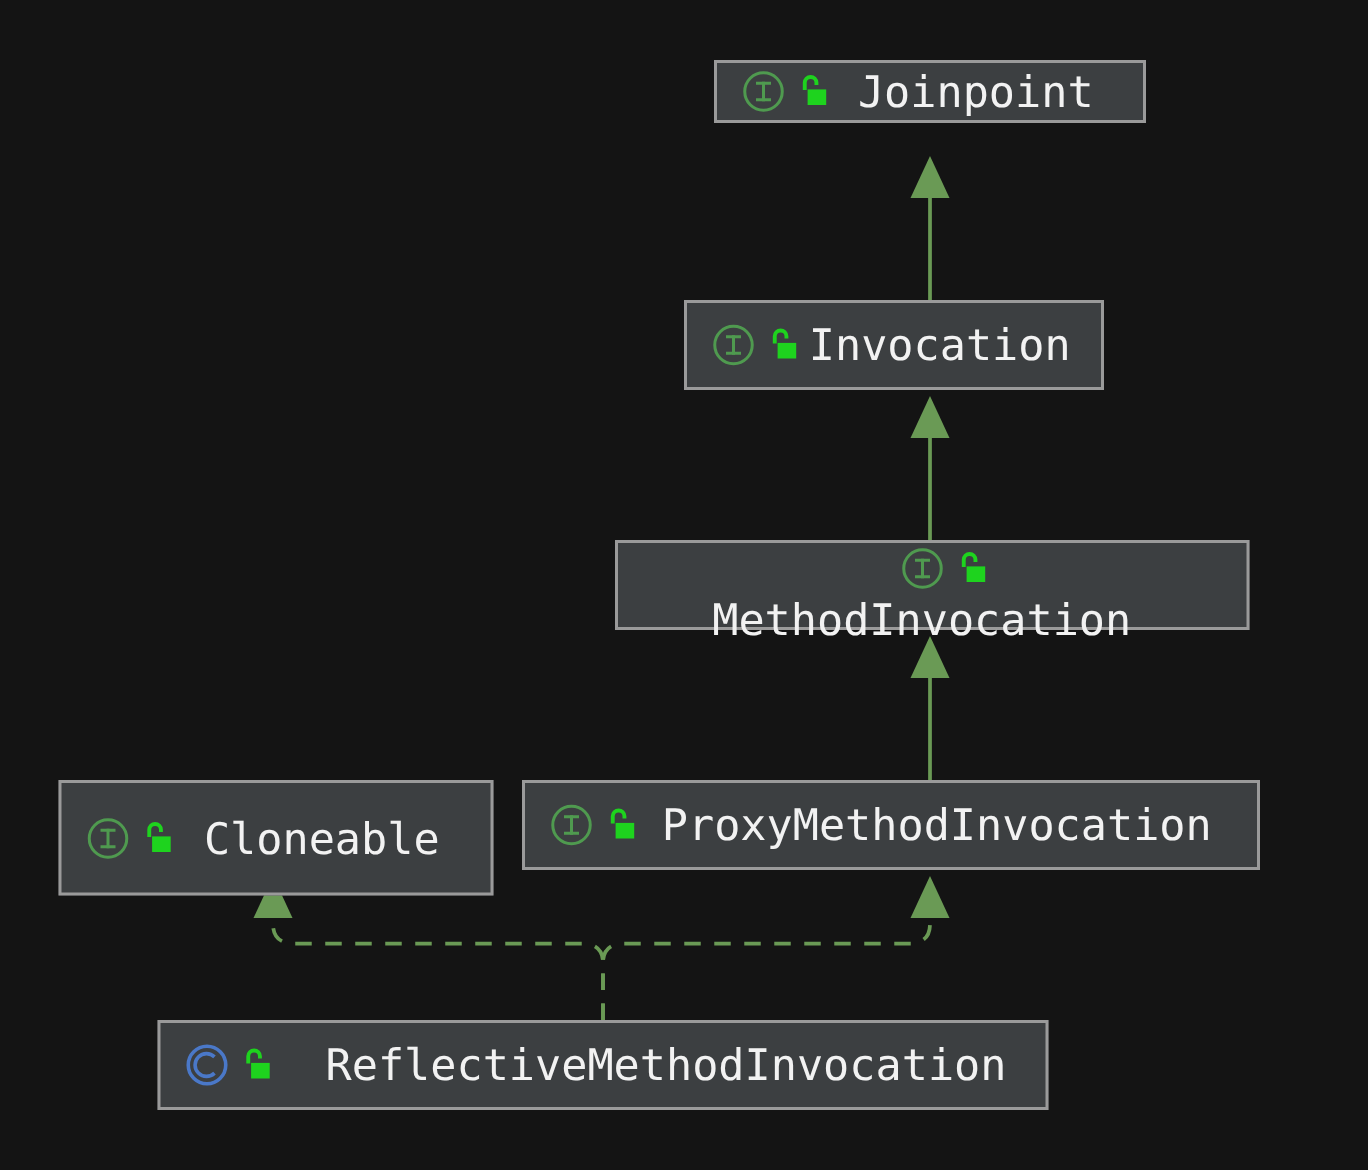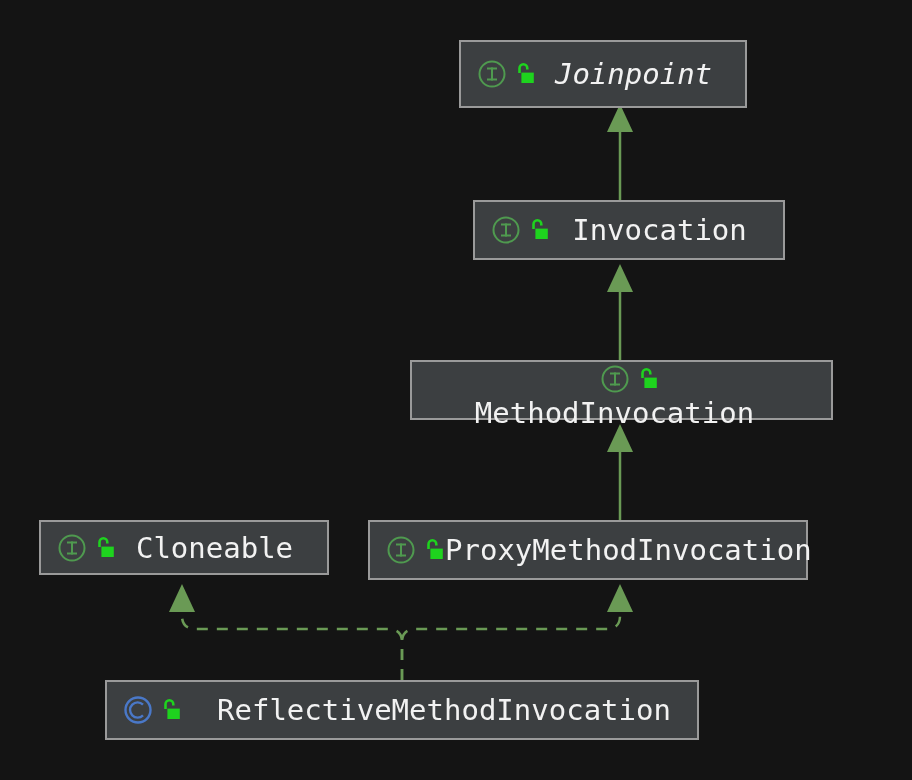--- a/index.html
+++ b/index.html
@@ -81,37 +81,37 @@
 
     <g>
 
       <path d="M 402,680 L 402,642 Q 402,630 390,629 L 194,629 Q 182,628 182,616 L 182,608" fill="none" stroke="#6a9a55" stroke-width="2.5" stroke-dasharray="11 9" stroke-linecap="butt"></path>
       <path d="M 402,680 L 402,642 Q 402,630 414,629 L 608,629 Q 620,628 620,616 L 620,608" fill="none" stroke="#6a9a55" stroke-width="2.5" stroke-dasharray="11 9" stroke-linecap="butt"></path>
       <polygon points="182,584 169,612 195,612" fill="#6a9a55"></polygon>
       <polygon points="620,584 607,612 633,612" fill="#6a9a55"></polygon>
     </g>
   </svg>
 
-  <div class="uml-node" style="left:459px; top:40px; width:288px; height:68px;font-style:italic;">
+  <div class="uml-node" style="left:476px; top:40px; width:288px; height:42px;">
     <span class="node-icons">
       <svg class="type-icon" width="34" height="34" viewBox="0 0 34 34" style="margin-left:14px;">
         <circle cx="17" cy="17" r="12.5" fill="none" stroke="#4f9a4f" stroke-width="2"></circle>
         <rect x="12" y="10.5" width="10" height="2" fill="#4f9a4f"></rect>
         <rect x="16" y="10.5" width="2" height="13" fill="#4f9a4f"></rect>
         <rect x="12" y="21.5" width="10" height="2" fill="#4f9a4f"></rect>
       </svg>
       <svg class="lock-icon" width="22" height="24" viewBox="0 0 22 24">
         <path d="M5.5 11 L5.5 6.2 A3.9 3.9 0 0 1 13.3 6.2 L13.3 7.6" fill="none" stroke="#1ed31e" stroke-width="2.6"></path>
         <rect x="7.4" y="10.6" width="12.4" height="10.4" fill="#1ed31e"></rect>
       </svg>
     </span>
     <span class="node-label">Joinpoint</span>
   </div>
 
-  <div class="uml-node" style="left:473px; top:200px; width:312px; height:60px;">
+  <div class="uml-node" style="left:456px; top:200px; width:280px; height:60px;">
     <span class="node-icons">
       <svg class="type-icon" width="34" height="34" viewBox="0 0 34 34" style="margin-left:14px;">
         <circle cx="17" cy="17" r="12.5" fill="none" stroke="#4f9a4f" stroke-width="2"></circle>
         <rect x="12" y="10.5" width="10" height="2" fill="#4f9a4f"></rect>
         <rect x="16" y="10.5" width="2" height="13" fill="#4f9a4f"></rect>
         <rect x="12" y="21.5" width="10" height="2" fill="#4f9a4f"></rect>
       </svg>
       <svg class="lock-icon" width="22" height="24" viewBox="0 0 22 24">
         <path d="M5.5 11 L5.5 6.2 A3.9 3.9 0 0 1 13.3 6.2 L13.3 7.6" fill="none" stroke="#1ed31e" stroke-width="2.6"></path>
         <rect x="7.4" y="10.6" width="12.4" height="10.4" fill="#1ed31e"></rect>
@@ -129,37 +129,37 @@
         <rect x="12" y="21.5" width="10" height="2" fill="#4f9a4f"></rect>
       </svg>
       <svg class="lock-icon" width="22" height="24" viewBox="0 0 22 24">
         <path d="M5.5 11 L5.5 6.2 A3.9 3.9 0 0 1 13.3 6.2 L13.3 7.6" fill="none" stroke="#1ed31e" stroke-width="2.6"></path>
         <rect x="7.4" y="10.6" width="12.4" height="10.4" fill="#1ed31e"></rect>
       </svg>
     </span>
     <span class="node-label">MethodInvocation</span>
   </div>
 
-  <div class="uml-node" style="left:39px; top:520px; width:290px; height:55px;justify-content:center;">
+  <div class="uml-node" style="left:39px; top:520px; width:290px; height:77px;justify-content:center;">
     <span class="node-icons">
       <svg class="type-icon" width="34" height="34" viewBox="0 0 34 34" style="margin-left:14px;">
         <circle cx="17" cy="17" r="12.5" fill="none" stroke="#4f9a4f" stroke-width="2"></circle>
         <rect x="12" y="10.5" width="10" height="2" fill="#4f9a4f"></rect>
         <rect x="16" y="10.5" width="2" height="13" fill="#4f9a4f"></rect>
         <rect x="12" y="21.5" width="10" height="2" fill="#4f9a4f"></rect>
       </svg>
       <svg class="lock-icon" width="22" height="24" viewBox="0 0 22 24">
         <path d="M5.5 11 L5.5 6.2 A3.9 3.9 0 0 1 13.3 6.2 L13.3 7.6" fill="none" stroke="#1ed31e" stroke-width="2.6"></path>
         <rect x="7.4" y="10.6" width="12.4" height="10.4" fill="#1ed31e"></rect>
       </svg>
     </span>
     <span class="node-label">Cloneable</span>
   </div>
 
-  <div class="uml-node" style="left:368px; top:520px; width:440px; height:60px;">
+  <div class="uml-node" style="left:348px; top:520px; width:492px; height:60px;">
     <span class="node-icons">
       <svg class="type-icon" width="34" height="34" viewBox="0 0 34 34" style="margin-left:14px;">
         <circle cx="17" cy="17" r="12.5" fill="none" stroke="#4f9a4f" stroke-width="2"></circle>
         <rect x="12" y="10.5" width="10" height="2" fill="#4f9a4f"></rect>
         <rect x="16" y="10.5" width="2" height="13" fill="#4f9a4f"></rect>
         <rect x="12" y="21.5" width="10" height="2" fill="#4f9a4f"></rect>
       </svg>
       <svg class="lock-icon" width="22" height="24" viewBox="0 0 22 24">
         <path d="M5.5 11 L5.5 6.2 A3.9 3.9 0 0 1 13.3 6.2 L13.3 7.6" fill="none" stroke="#1ed31e" stroke-width="2.6"></path>
         <rect x="7.4" y="10.6" width="12.4" height="10.4" fill="#1ed31e"></rect>

